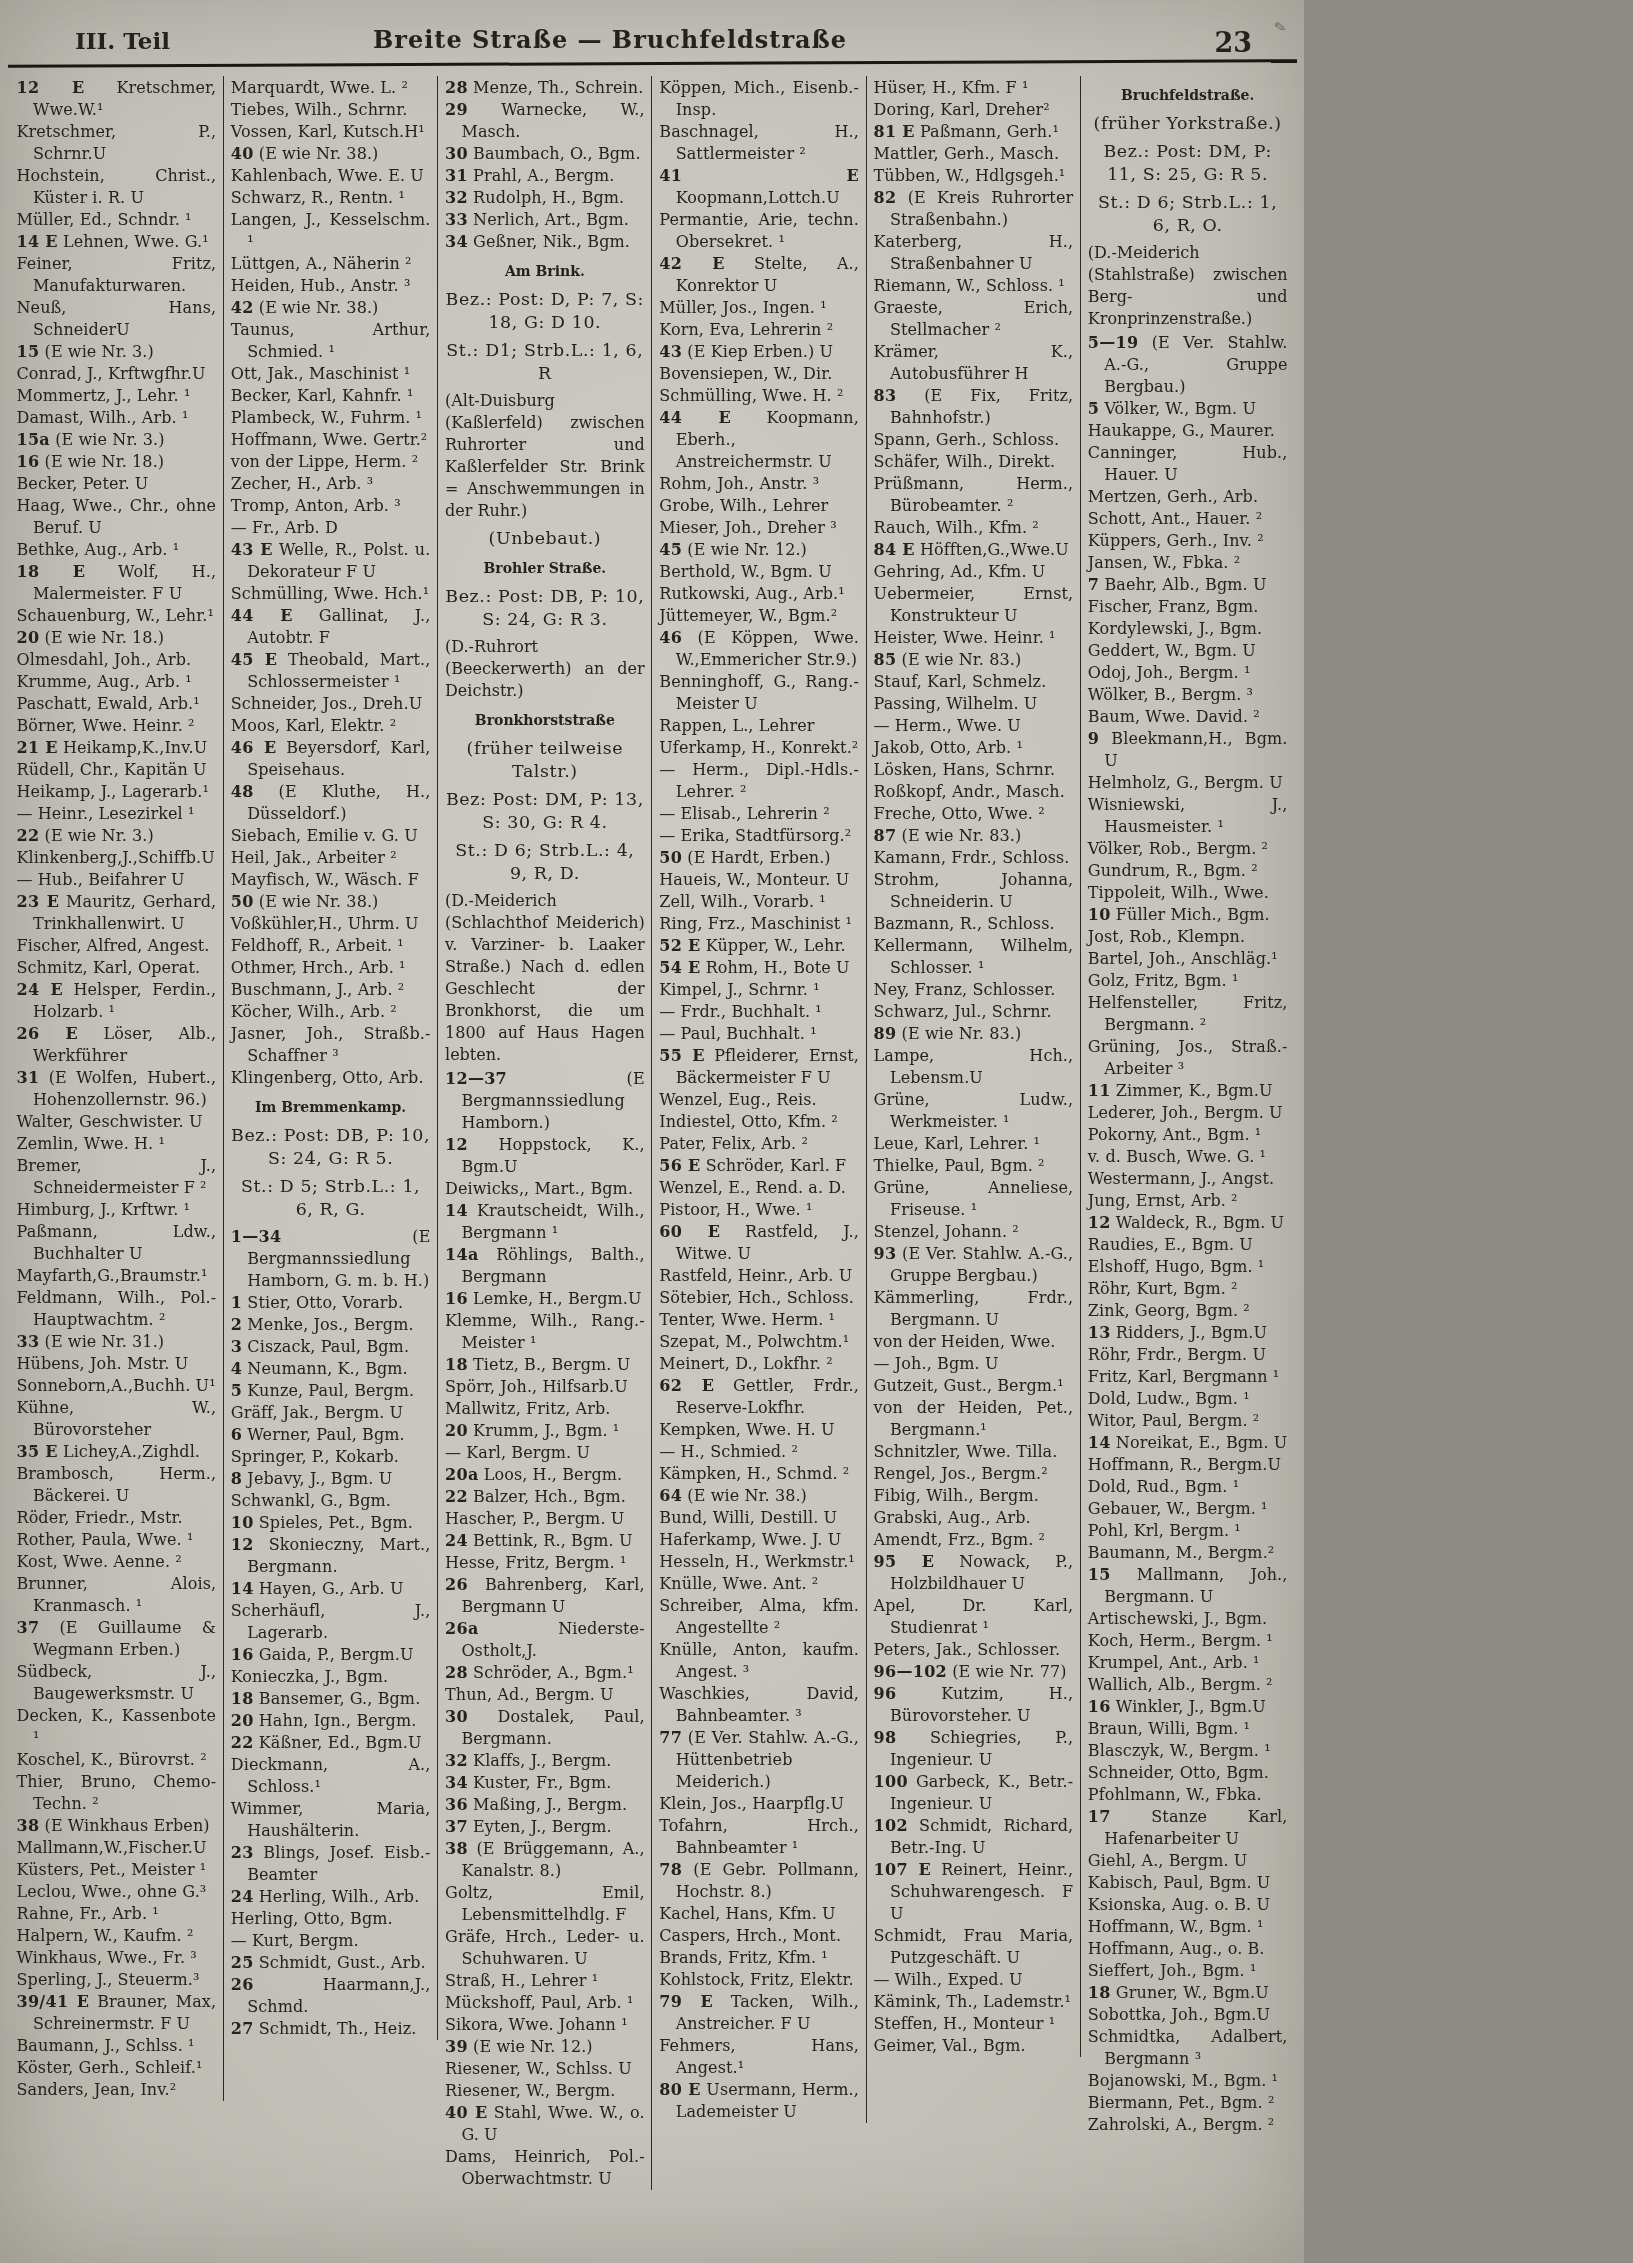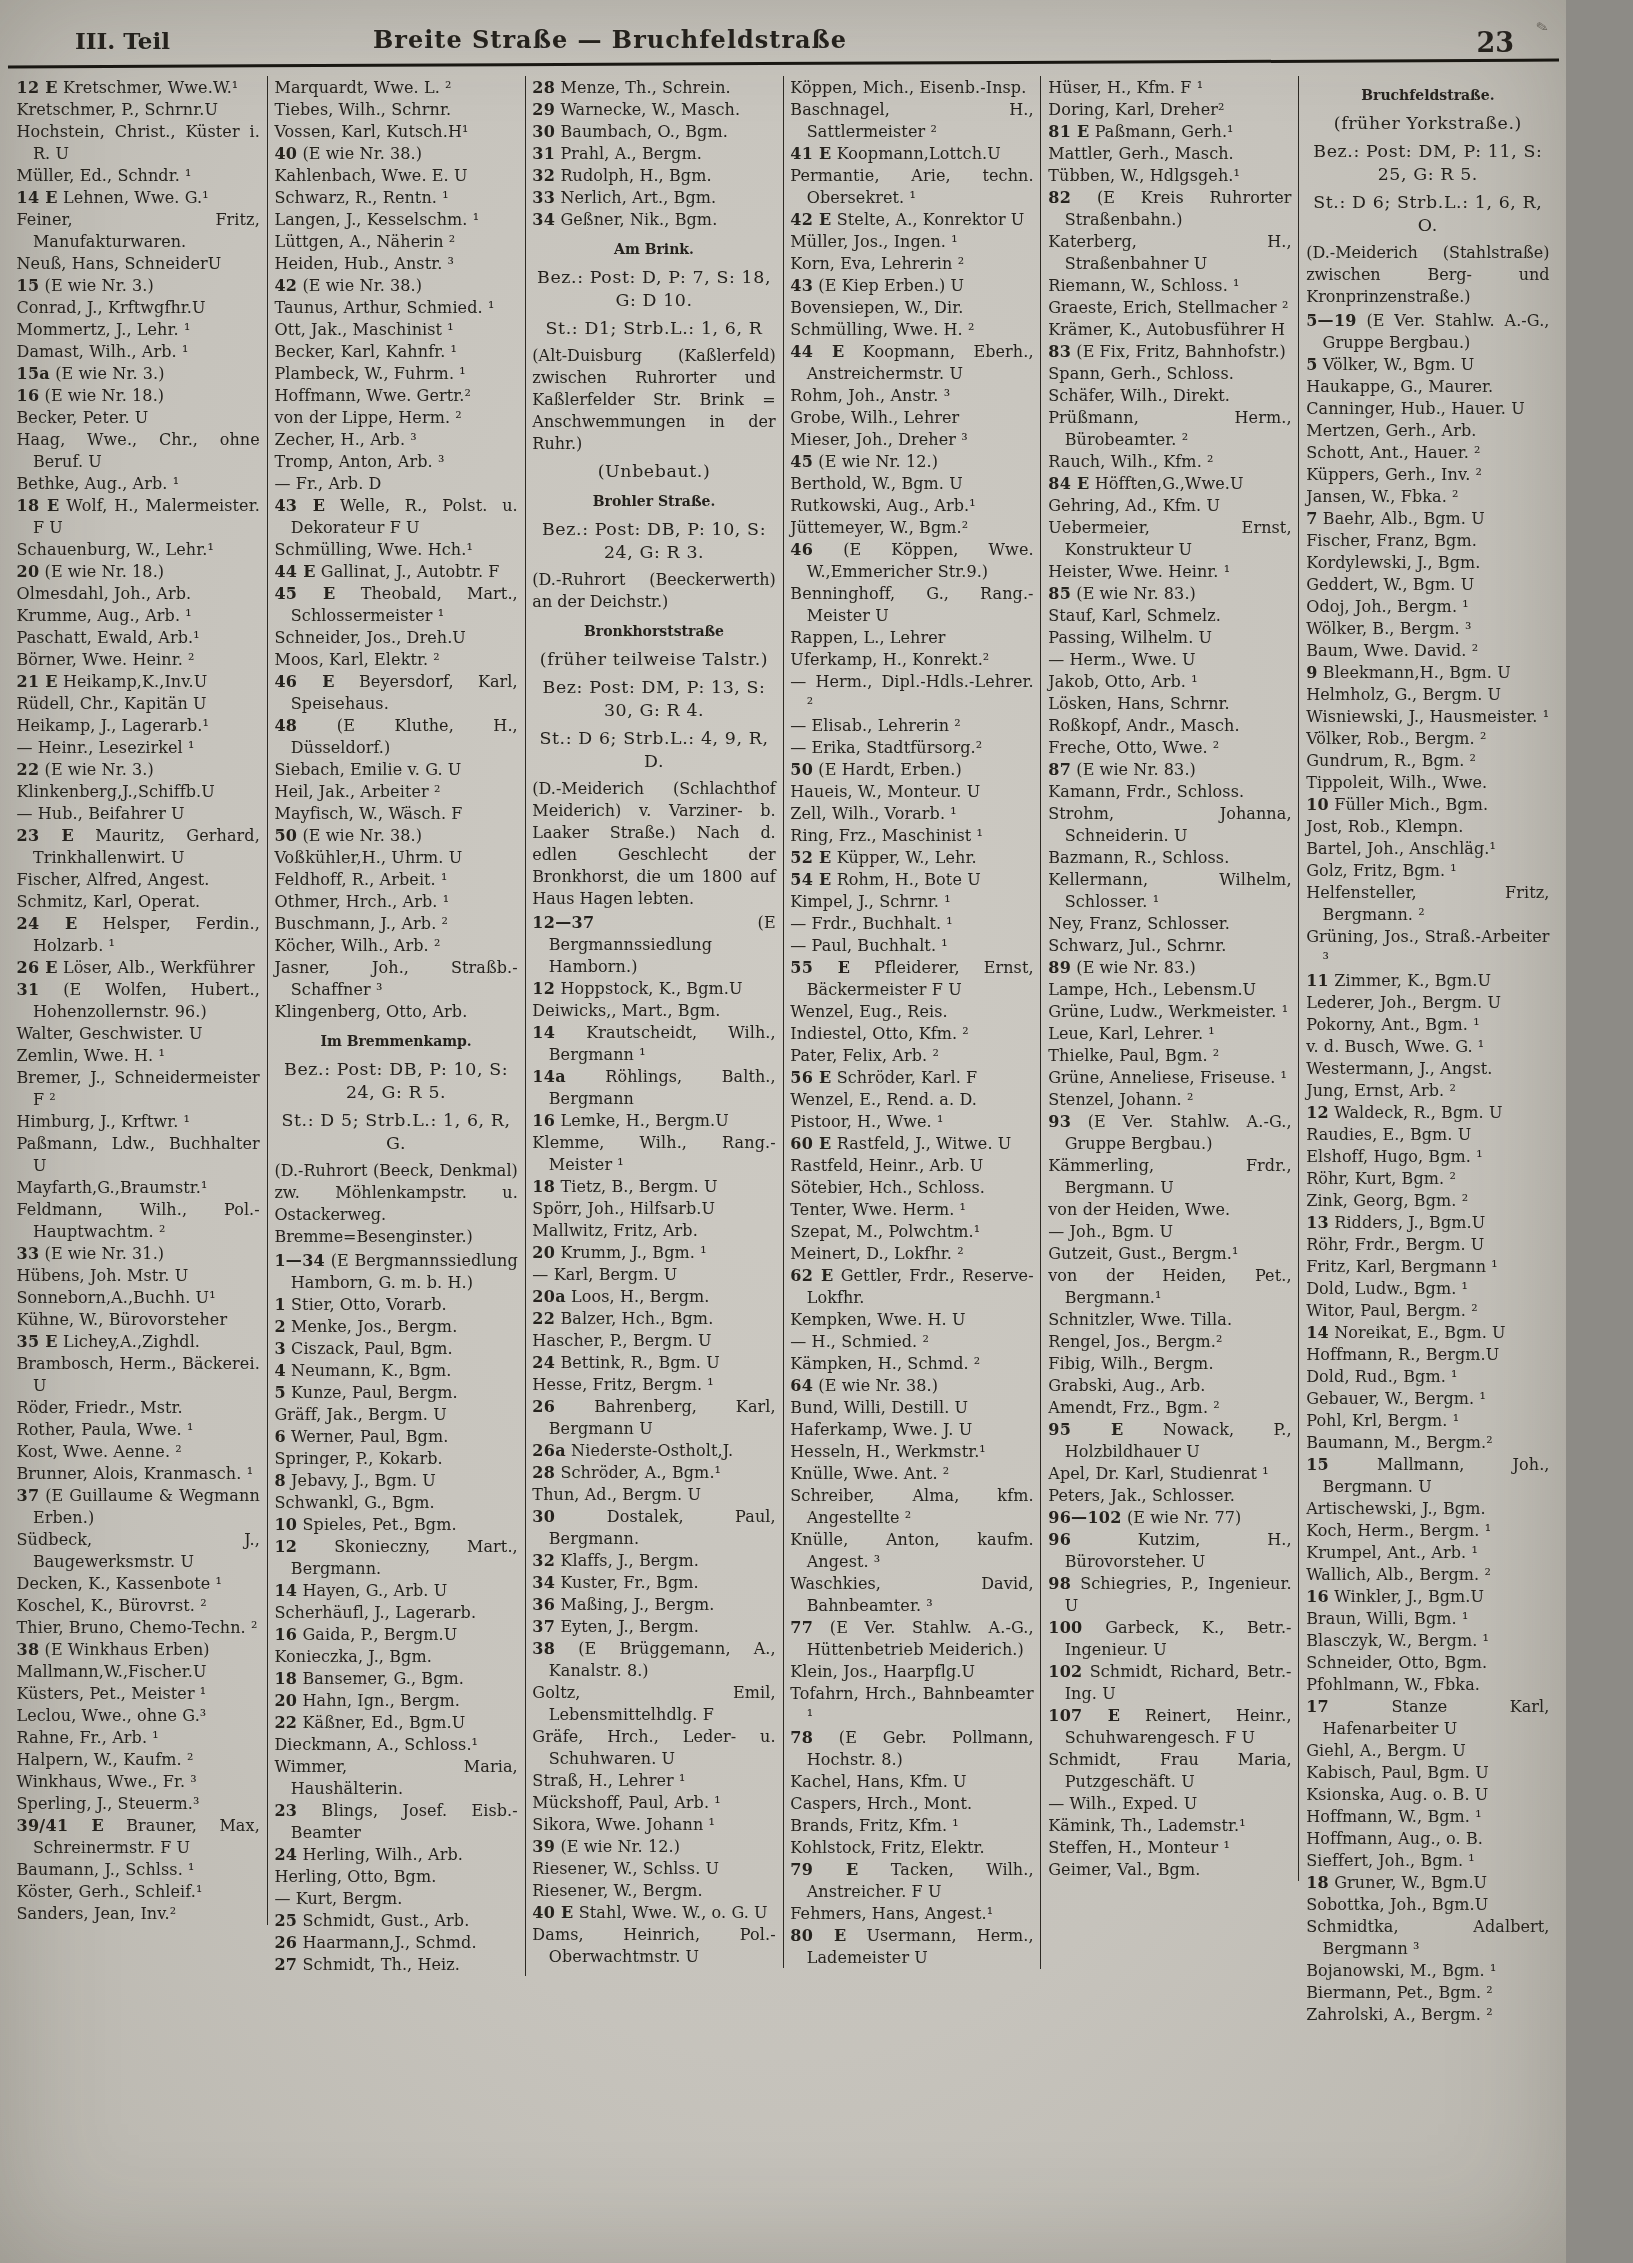--- a/index.html
+++ b/index.html
@@ -1,18 +1,18 @@
 <!DOCTYPE html>
 <html><head>
 <meta charset="utf-8">
 <style>
   html,body{margin:0;padding:0;background:#8d8b86;}
   .page{
     position:relative;
-    width:1566px;height:2263px;
+    width:1304px;height:2263px;
     background:#c8c5be;
     background-image:radial-gradient(ellipse at 50% 40%, #cdcac3 0%, #c6c3bc 60%, #b9b6ae 100%);
     box-shadow:inset 0 0 116px rgba(60,55,45,.25);
     font-family:"DejaVu Serif","Liberation Serif",serif;
     color:#25221d;
     overflow:hidden;
   }
   .page-header{
     position:relative;height:62px;
   }
@@ -200,21 +200,20 @@
         <p class="entry">Voßkühler,H., Uhrm. U</p>
         <p class="entry">Feldhoff, R., Arbeit. ¹</p>
         <p class="entry">Othmer, Hrch., Arb. ¹</p>
         <p class="entry">Buschmann, J., Arb. ²</p>
         <p class="entry">Köcher, Wilh., Arb. ²</p>
         <p class="entry">Jasner, Joh., Straßb.-Schaffner ³</p>
         <p class="entry">Klingenberg, Otto, Arb.</p>
         <p class="street-heading">Im Bremmenkamp.</p>
         <p class="info-line">Bez.: Post: DB, P: 10, S: 24, G: R 5.</p>
         <p class="info-line">St.: D 5; Strb.L.: 1, 6, R, G.</p>
-        <p class="note-line">(D.-Ruhrort (Beeck, Denkmal) zw. Möhlenkampstr. u. Ostackerweg. Bremme=Besenginster.)</p>
         <p class="entry"><b>1—34</b> (E Bergmannssiedlung Hamborn, G. m. b. H.)</p>
         <p class="entry"><b>1</b> Stier, Otto, Vorarb.</p>
         <p class="entry"><b>2</b> Menke, Jos., Bergm.</p>
         <p class="entry"><b>3</b> Ciszack, Paul, Bgm.</p>
         <p class="entry"><b>4</b> Neumann, K., Bgm.</p>
         <p class="entry"><b>5</b> Kunze, Paul, Bergm.</p>
         <p class="entry">Gräff, Jak., Bergm. U</p>
         <p class="entry"><b>6</b> Werner, Paul, Bgm.</p>
         <p class="entry">Springer, P., Kokarb.</p>
         <p class="entry"><b>8</b> Jebavy, J., Bgm. U</p>

